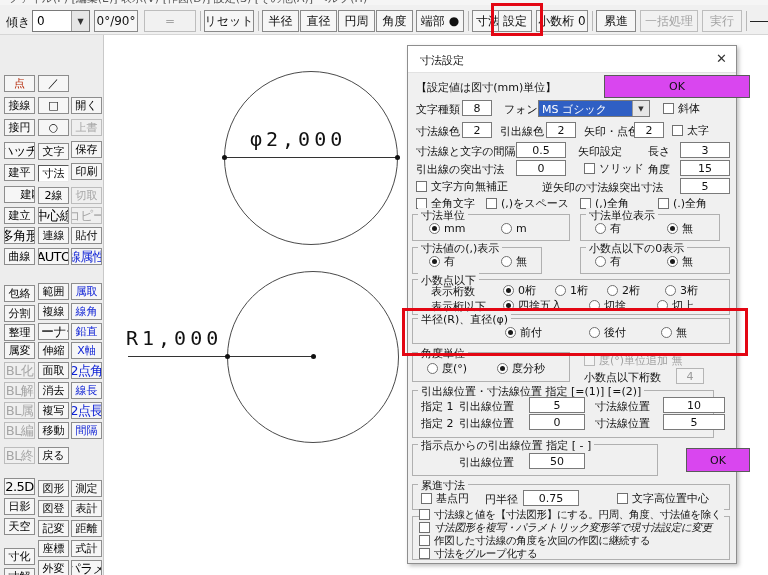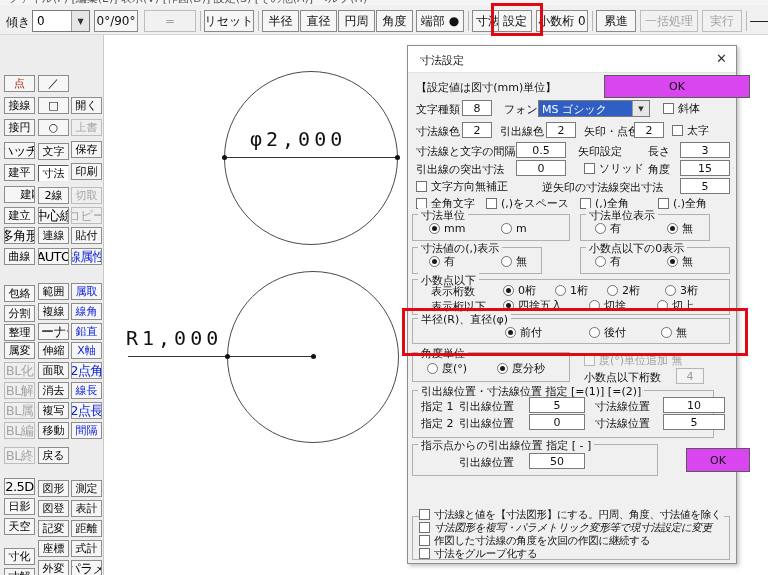--- a/index.html
+++ b/index.html
@@ -286,21 +286,21 @@
       <span class="gt">寸法単位</span>
       <span class="rad on" style="left:16px;top:7px;">
           <span class="rb"></span>
           <span>mm</span>
         </span>
       <span class="rad" style="left:88px;top:7px;">
           <span class="rb"></span>
           <span>m</span>
         </span>
     </div>
-    <div class="gb" style="left:172px;top:168px;width:130px;height:27px;">
+    <div class="gb" style="left:172px;top:168px;width:140px;height:27px;">
       <span class="gt">寸法単位表示</span>
       <span class="rad" style="left:14px;top:7px;">
           <span class="rb"></span>
           <span>有</span>
         </span>
       <span class="rad on" style="left:86px;top:7px;">
           <span class="rb"></span>
           <span>無</span>
         </span>
     </div>
@@ -411,20 +411,33 @@
       <div class="tb" style="left:250px;top:23px;width:62px;">5</div>
     </div>
 
     <div class="gb" style="left:4px;top:398px;width:246px;height:32px;">
       <span class="gt">指示点からの引出線位置 指定 [ - ]</span>
       <span class="lbl" style="position:absolute;left:46px;top:10px;">引出線位置</span>
       <div class="tb" style="left:116px;top:8px;width:56px;">50</div>
     </div>
     <div class="okbtn" style="left:258px;top:402px;width:64px;height:24px;">OK</div>
 
+    <div class="gb" style="left:4px;top:438px;width:318px;height:26px;">
+      <span class="gt">累進寸法</span>
+      <span class="chk" style="left:8px;top:7px;">
+          <span class="cb"></span>
+          <span>基点円</span>
+        </span>
+      <span class="lbl" style="position:absolute;left:72px;top:7px;">円半径</span>
+      <div class="tb" style="left:110px;top:5px;width:56px;">0.75</div>
+      <span class="chk" style="left:204px;top:7px;">
+          <span class="cb"></span>
+          <span>文字高位置中心</span>
+        </span>
+    </div>
 
     <div class="gb" style="left:4px;top:470px;width:318px;height:44px;">
       <span class="chk smallchk" style="left:6px;top:-9px;background:#f0f0f0;padding-right:3px;">
           <span class="cb"></span>
           <span>寸法線と値を【寸法図形】にする。円周、角度、寸法値を除く</span>
         </span>
       <span class="chk smallchk" style="left:6px;top:4px;font-style:italic;">
           <span class="cb"></span>
           <span>寸法図形を複写・パラメトリック変形等で現寸法設定に変更</span>
         </span>

